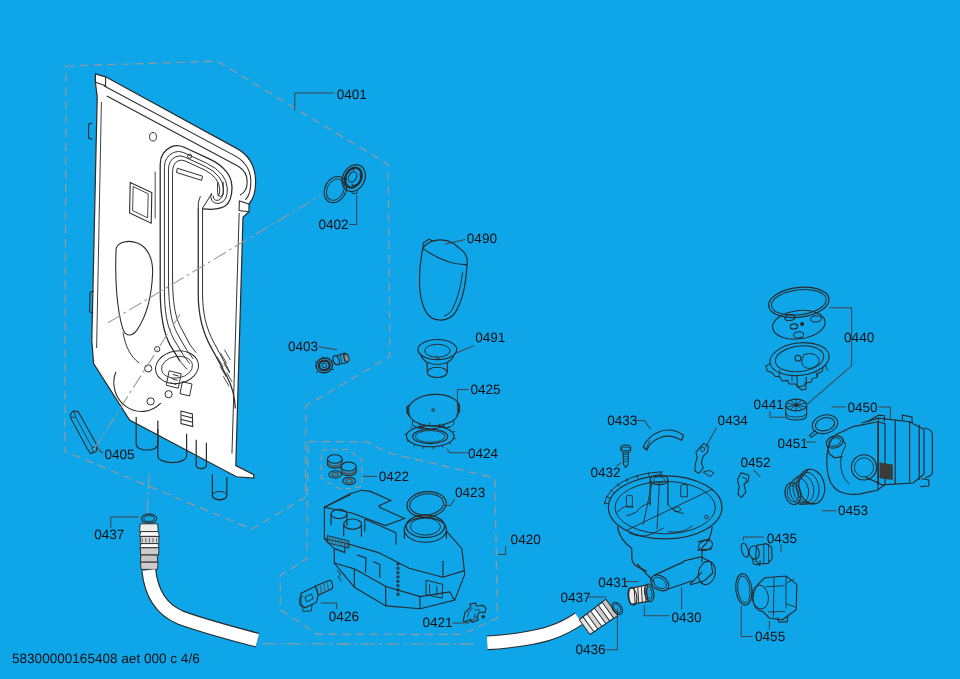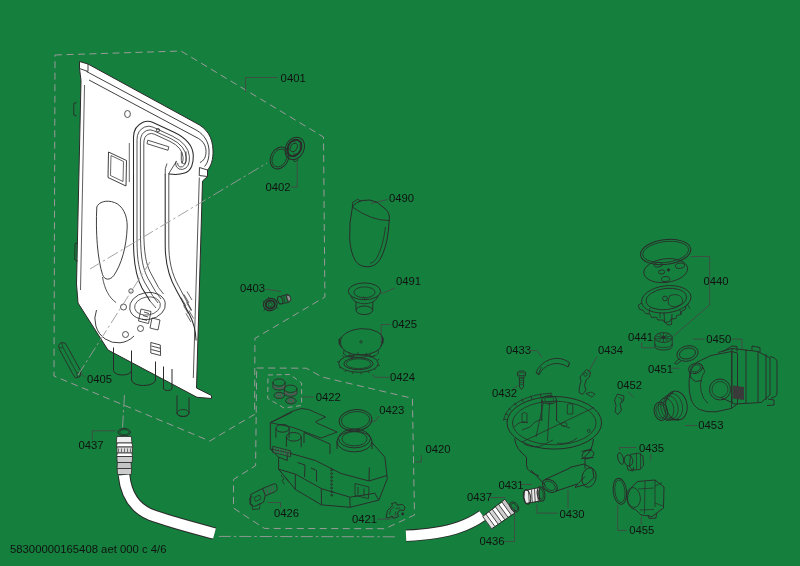--- a/index.html
+++ b/index.html
@@ -1,16 +1,16 @@
 <!DOCTYPE html>
 <html><head>
 <meta charset="utf-8">
 <style>
   html,body{margin:0;padding:0;background:#fff;}
-  #wrap{width:800px;height:566px;position:relative;overflow:hidden;background:#15803d;}
+  #wrap{width:800px;height:566px;position:relative;overflow:hidden;background:#0ea5e9;}
   svg{display:block;}
   text{font-family:"Liberation Sans",sans-serif;font-size:11.3px;fill:#111;}
 </style>
 </head>
 <body>
 <div id="wrap">
 <svg width="800" height="566" viewBox="0 0 800 566">
 <g fill="none" stroke="#9a9a9a" stroke-width="1">
 
   <polygon stroke-dasharray="7 4.5" points="55,55 181,51 323.5,137 324.9,297 254.9,338.4 254.6,414.3 209.8,441 54,376"></polygon>

